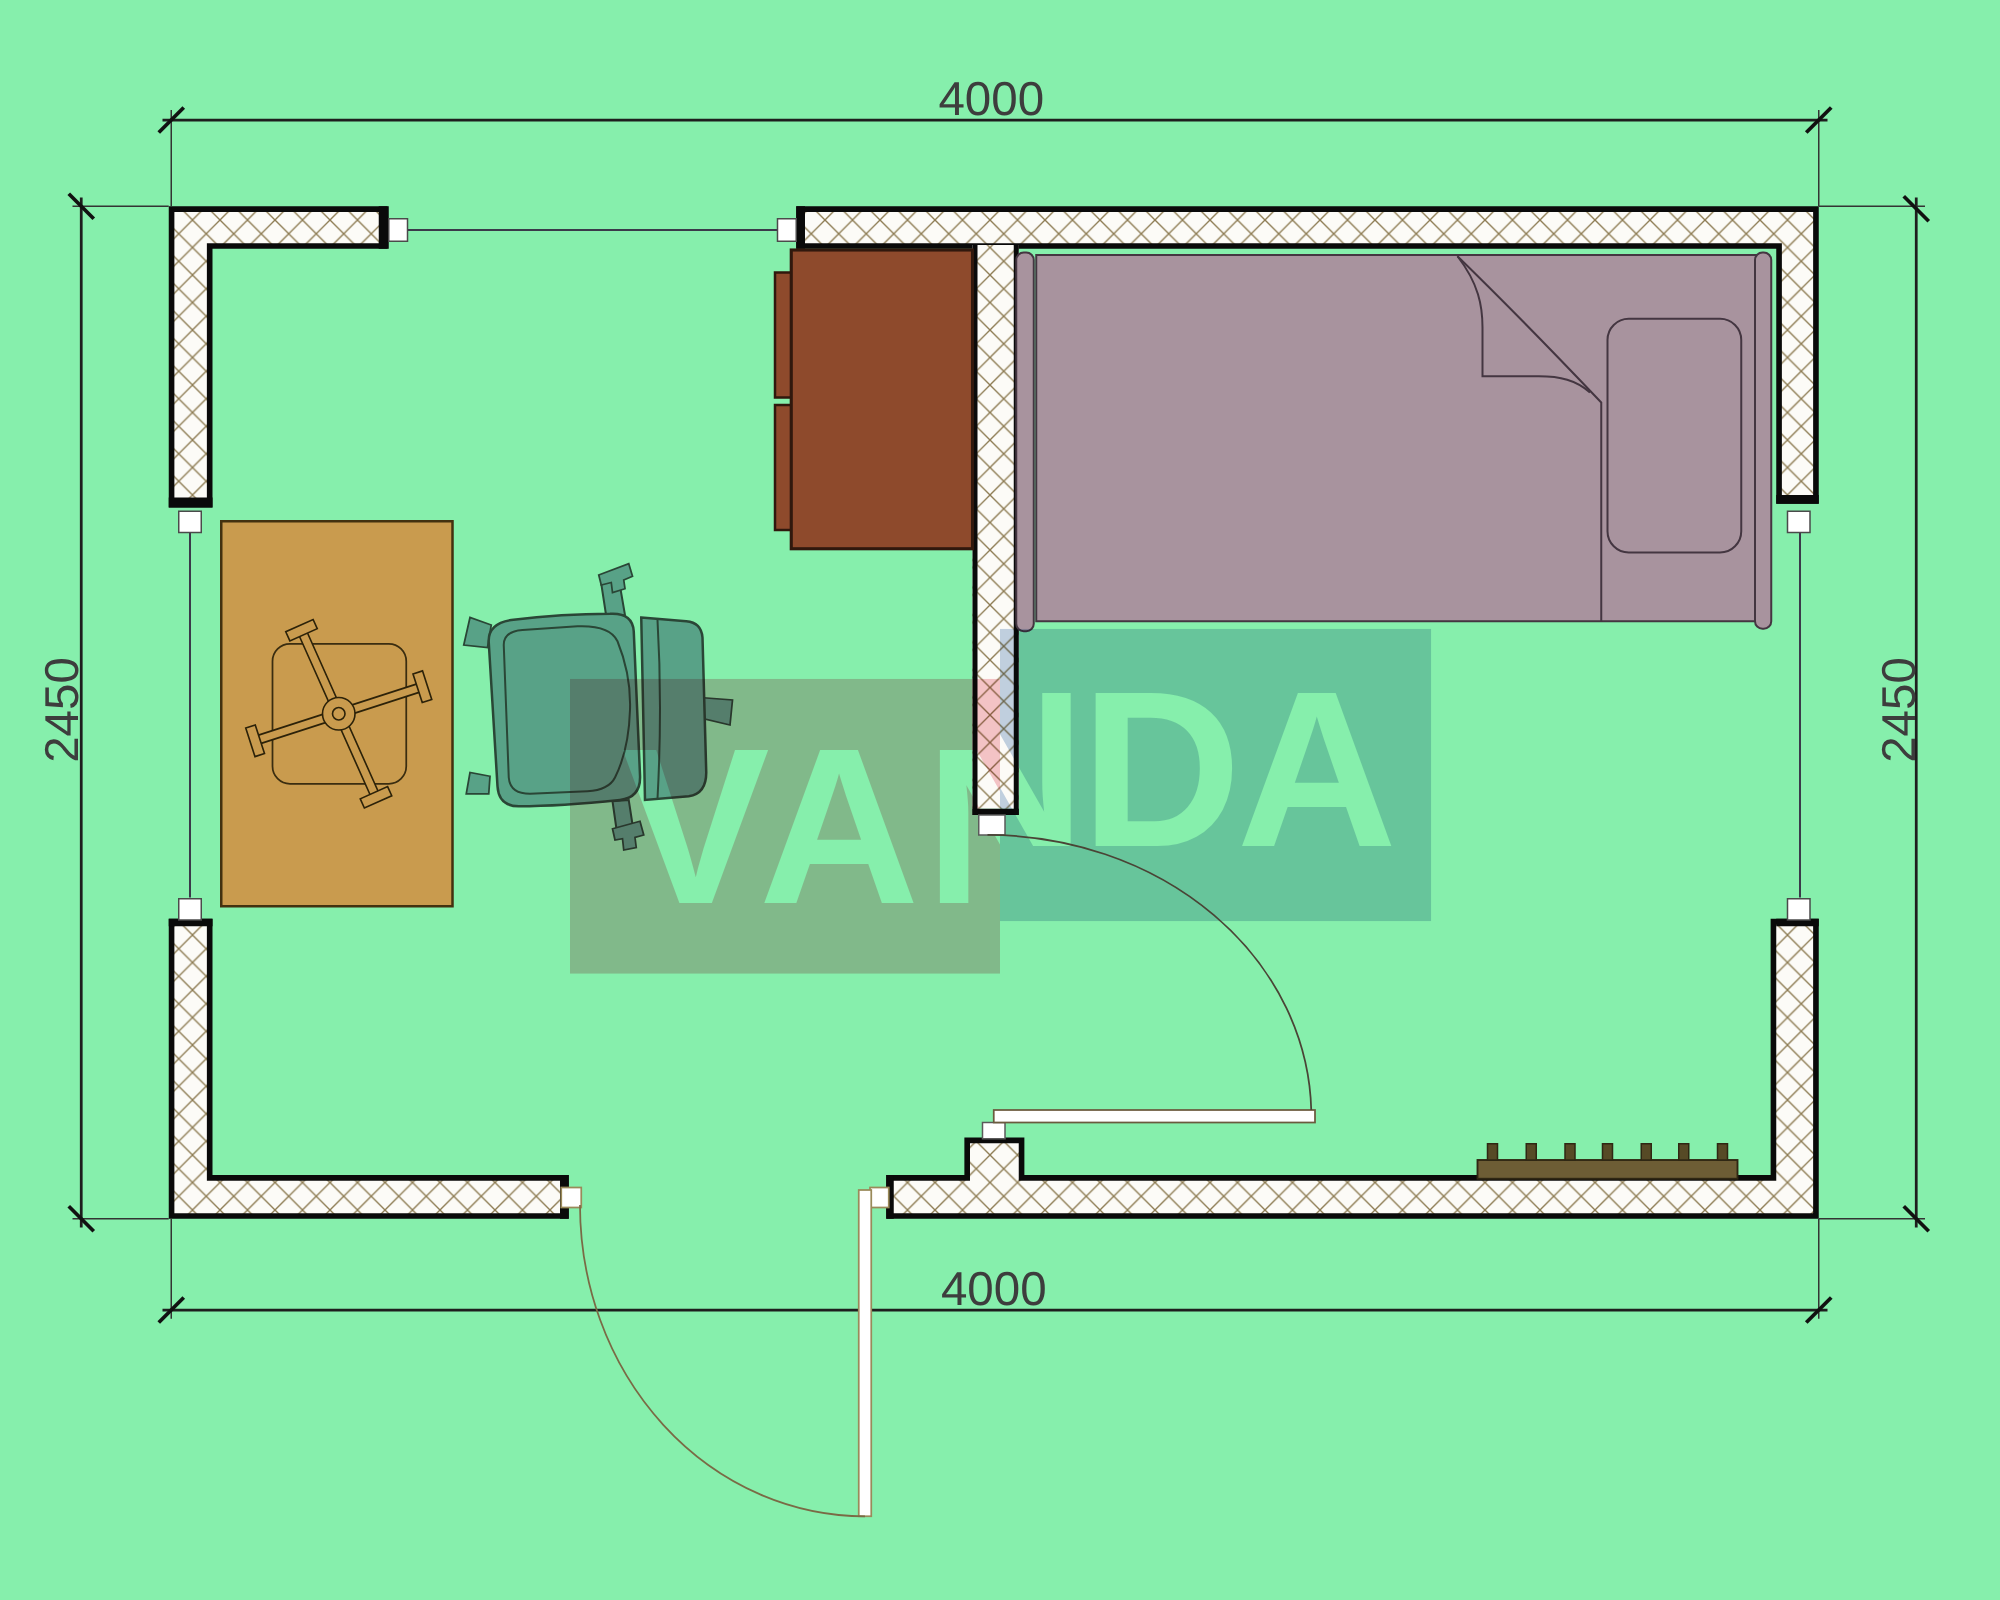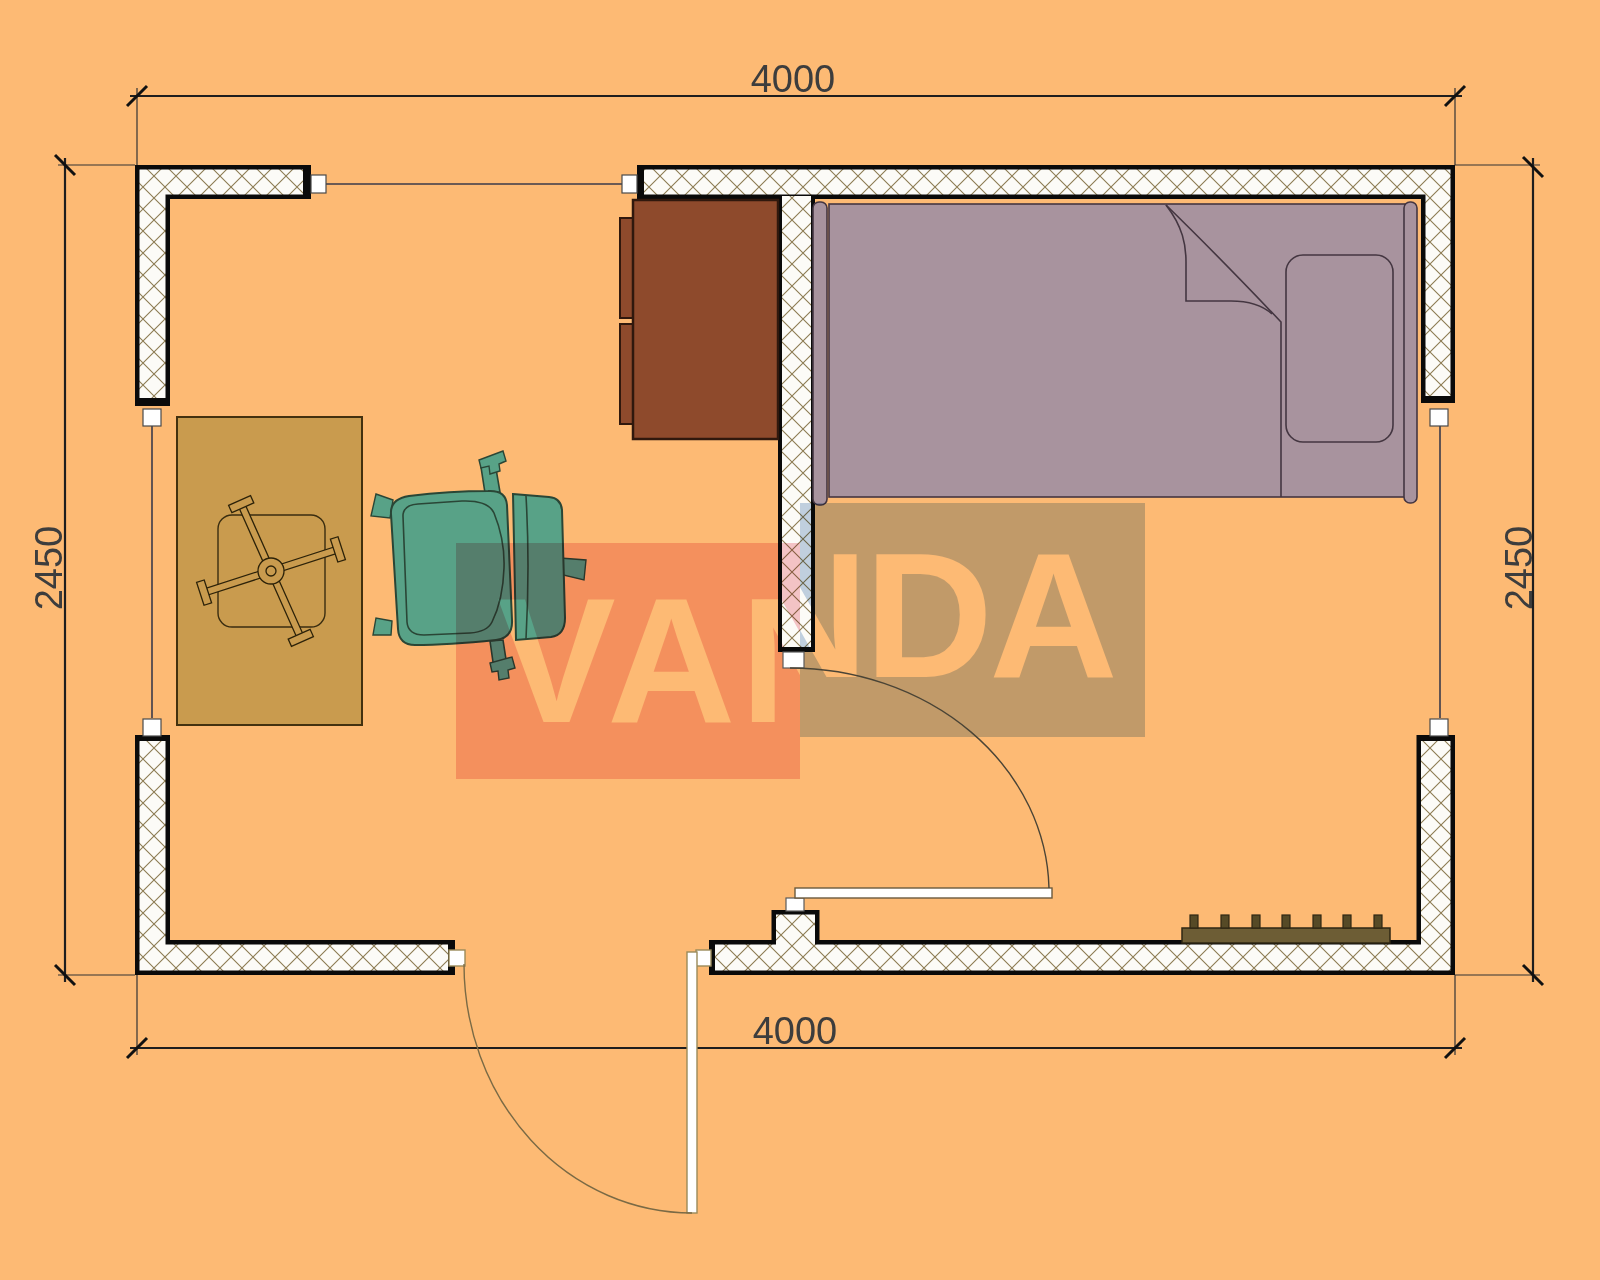--- a/index.html
+++ b/index.html
@@ -1,16 +1,16 @@
 <!DOCTYPE html>
 <html><head>
 <meta charset="utf-8">
 <style>
   html,body{margin:0;padding:0;background:#ffffff;}
-  .page{position:relative;width:1600px;height:1280px;background:#fdba74;overflow:hidden;
+  .page{position:relative;width:1600px;height:1280px;background:#86efac;overflow:hidden;
         font-family:"Liberation Sans", sans-serif;}
   svg{display:block}
 </style>
 </head>
 <body>
 <div class="page">
 <svg width="1600" height="1280" viewBox="0 0 1600 1280">
 <defs>
   <pattern id="hatch" width="22" height="22" patternUnits="userSpaceOnUse">
     <rect width="22" height="22" fill="#fcfbf7"></rect>

